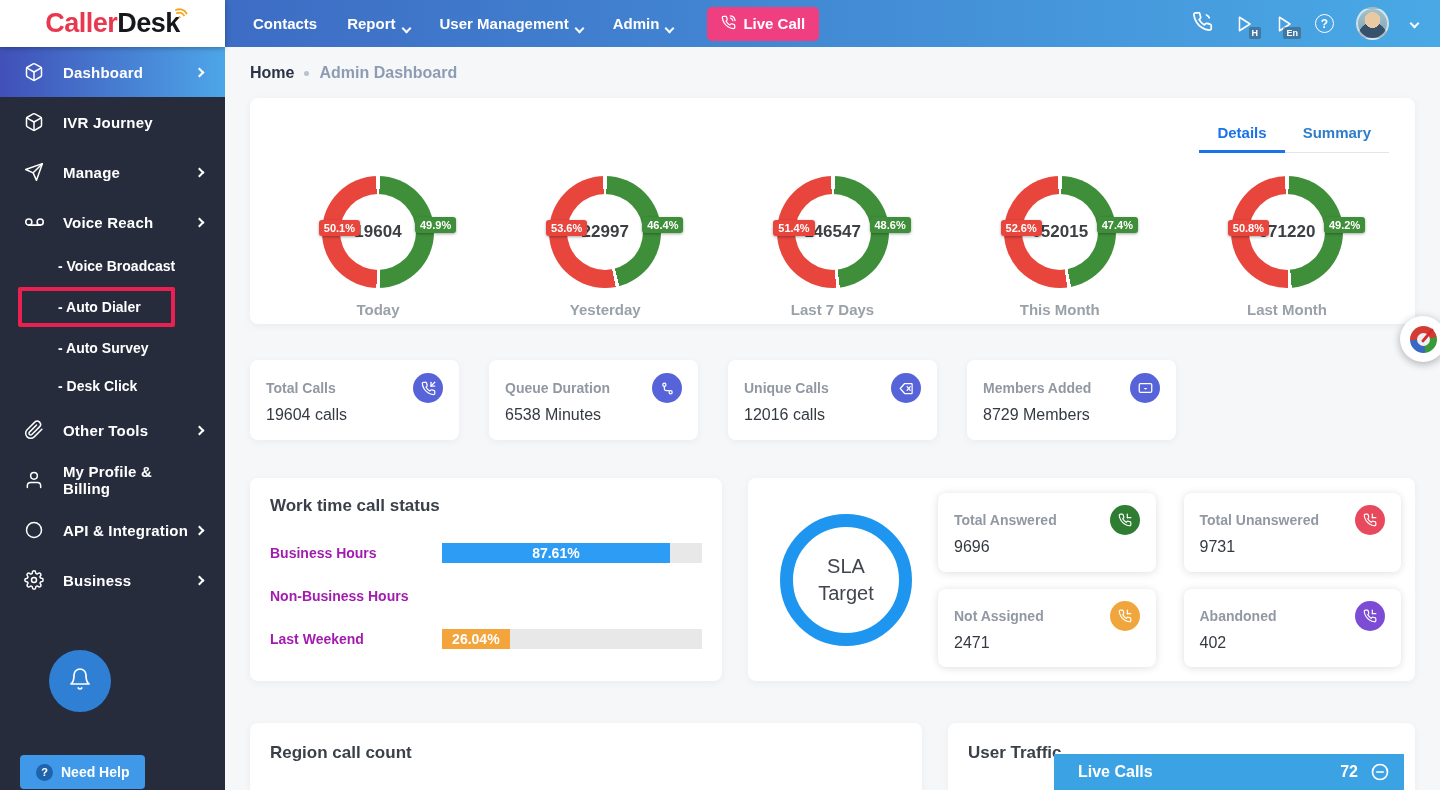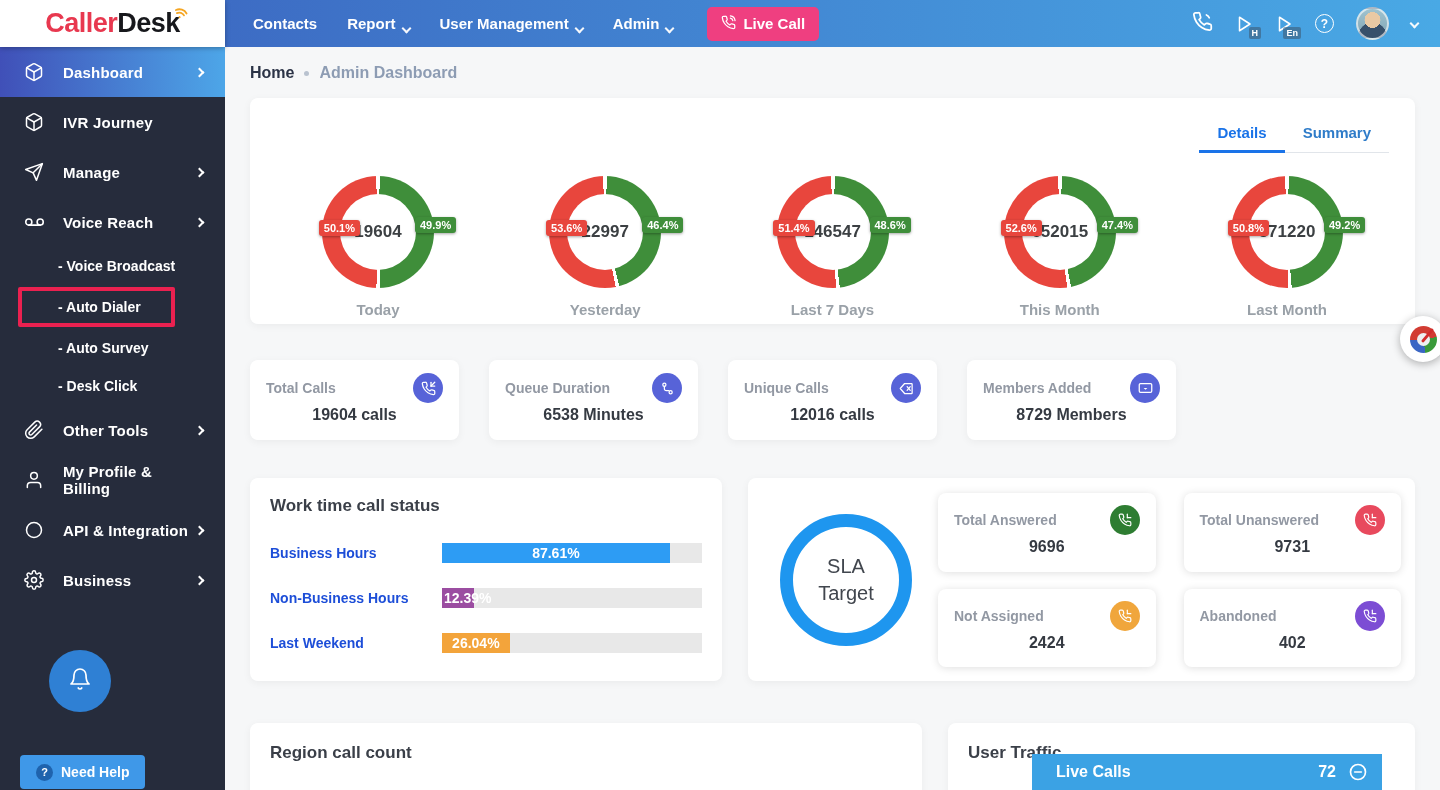--- a/index.html
+++ b/index.html
@@ -78,46 +78,46 @@
             box-shadow:0 1px 3px rgba(0,0,0,.35); white-space:nowrap; z-index:3; }
   .dbadge.left { right:74px; top:44px; }
   .dbadge.right { left:93px; top:41px; }
   .dlabel { text-align:center; margin-top:13px; color:#9aa1a8; font-size:15px; font-weight:600; }
 
   .stats-row { display:grid; grid-template-columns:repeat(5,1fr); gap:30px; margin:36px 25px 0; }
   .stat-card { background:#fff; border-radius:8px; height:80px; padding:13px 16px; box-shadow:0 2px 8px rgba(0,0,0,.05); }
   .stat-top { display:flex; justify-content:space-between; align-items:center; }
   .stat-label { color:#9298a3; font-size:14px; font-weight:600; }
   .stat-icon { width:30px; height:30px; border-radius:50%; display:flex; align-items:center; justify-content:center; flex:none; }
-  .stat-value { font-size:16px; font-weight:700; color:#353a42; margin-top:3px;text-align:center; }
+  .stat-value { font-size:16px; font-weight:400; color:#353a42; margin-top:3px; }
 
   .mid-row { display:grid; grid-template-columns:472px 1fr; gap:26px; margin:38px 25px 0; }
   .work-card { height:203px; padding:18px 20px; }
   .panel-title { font-size:17px; font-weight:700; color:#3a3f48; }
   .work-rows { margin-top:27px; display:flex; flex-direction:column; gap:25px; }
   .wrow { display:flex; align-items:center; }
-  .wlabel { width:172px; color:#1d4ed8; font-size:14px; font-weight:600; }
+  .wlabel { width:172px; color:#a21caf; font-size:14px; font-weight:600; }
   .wtrack { flex:1; height:20px; background:#e8e8e8; position:relative; }
   .wfill { height:100%; display:flex; align-items:center; justify-content:center; color:#fff;
            font-weight:700; font-size:14px; white-space:nowrap; }
   .wfill.align-left { justify-content:flex-start; padding-left:2px; }
 
   .sla-card { height:203px; position:relative; }
   .sla-ring { position:absolute; left:32px; top:36px; width:132px; height:132px; border-radius:50%;
               border:13px solid #1e96ef; display:flex; align-items:center; justify-content:center;
               text-align:center; color:#41464e; }
   .sla-ring span { width:76px; font-size:20px; line-height:1.35; font-weight:500; }
   .sla-grid { position:absolute; left:190px; right:14px; top:15px; bottom:14px;
               display:grid; grid-template-columns:1fr 1fr; gap:17px 28px; }
   .sla-mini { background:#fff; border-radius:8px; box-shadow:0 1px 8px rgba(0,0,0,.13); padding:12px 16px; }
 
   .bottom-row { display:grid; grid-template-columns:672px 1fr; gap:26px; margin:42px 25px 0; }
   .bottom-card { height:130px; padding:20px; }
 
-  .live-bar { position:fixed; left:1032px; top:754px; width:350px; height:36px; background:#3ba2e4;
+  .live-bar { position:fixed; left:1054px; top:754px; width:350px; height:36px; background:#3ba2e4;
               color:#fff; display:flex; align-items:center; z-index:60; }
   .live-label { padding-left:24px; font-weight:700; font-size:16px; }
   .live-value { margin-left:auto; font-weight:700; font-size:16px; }
   .live-min { margin:0 14px 0 12px; display:flex; cursor:pointer; }
 
   .gauge-fab { position:fixed; left:1400px; top:316px; width:46px; height:46px; border-radius:50%;
                background:#fff; box-shadow:0 2px 8px rgba(0,0,0,.3); display:flex; align-items:center;
                justify-content:center; z-index:55; cursor:pointer; }
   .gauge { width:27px; height:27px; border-radius:50%; position:relative;
            background:conic-gradient(#d23c33 0 22%, #3a9a3a 22% 48%, #3a66c4 48% 75%, #d23c33 75% 100%); }
@@ -426,25 +426,20 @@
         <div class="wrow">
           <span class="wlabel">Business Hours</span>
           <div class="wtrack">
             <div class="wfill" style="width: 87.61%; background: rgb(45, 156, 244);">
                 <span>87.61%</span>
               </div>
           </div>
         </div>
         <div class="wrow">
           <span class="wlabel">Non-Business Hours</span>
-          <div class="wtrack">
-            <div class="wfill align-left" style="width: 12.39%; background: rgb(155, 77, 161);">
-                <span>12.39%</span>
-              </div>
-          </div>
         </div>
         <div class="wrow">
           <span class="wlabel">Last Weekend</span>
           <div class="wtrack">
             <div class="wfill" style="width: 26.04%; background: rgb(243, 164, 59);">
                 <span>26.04%</span>
               </div>
           </div>
         </div>
       </div>
@@ -485,21 +480,21 @@
           <div class="stat-top">
             <span class="stat-label">Not Assigned</span>
             <span class="stat-icon" style="background: rgb(240, 166, 60);">
               <svg width="14" height="14" viewBox="0 0 24 24" fill="none" stroke="#fff" stroke-width="2" stroke-linecap="round" stroke-linejoin="round">
                   <path d="M22 16.92v3a2 2 0 0 1-2.18 2 19.79 19.79 0 0 1-8.63-3.07 19.5 19.5 0 0 1-6-6 19.79 19.79 0 0 1-3.07-8.67A2 2 0 0 1 4.11 2h3a2 2 0 0 1 2 1.72c.12.96.36 1.9.7 2.81a2 2 0 0 1-.45 2.11L8.09 9.91a16 16 0 0 0 6 6l1.27-1.27a2 2 0 0 1 2.11-.45c.91.34 1.85.58 2.81.7A2 2 0 0 1 22 16.92z"></path>
                   <polyline points="16 8 16 2"></polyline>
                   <polyline points="16 8 22 8"></polyline>
                 </svg>
             </span>
           </div>
-          <div class="stat-value">2424</div>
+          <div class="stat-value">2471</div>
         </div>
         <div class="sla-mini">
           <div class="stat-top">
             <span class="stat-label">Abandoned</span>
             <span class="stat-icon" style="background: rgb(124, 77, 212);">
               <svg width="14" height="14" viewBox="0 0 24 24" fill="none" stroke="#fff" stroke-width="2" stroke-linecap="round" stroke-linejoin="round">
                   <path d="M22 16.92v3a2 2 0 0 1-2.18 2 19.79 19.79 0 0 1-8.63-3.07 19.5 19.5 0 0 1-6-6 19.79 19.79 0 0 1-3.07-8.67A2 2 0 0 1 4.11 2h3a2 2 0 0 1 2 1.72c.12.96.36 1.9.7 2.81a2 2 0 0 1-.45 2.11L8.09 9.91a16 16 0 0 0 6 6l1.27-1.27a2 2 0 0 1 2.11-.45c.91.34 1.85.58 2.81.7A2 2 0 0 1 22 16.92z"></path>
                   <polyline points="16 8 16 2"></polyline>
                   <polyline points="16 8 22 8"></polyline>
                 </svg>

